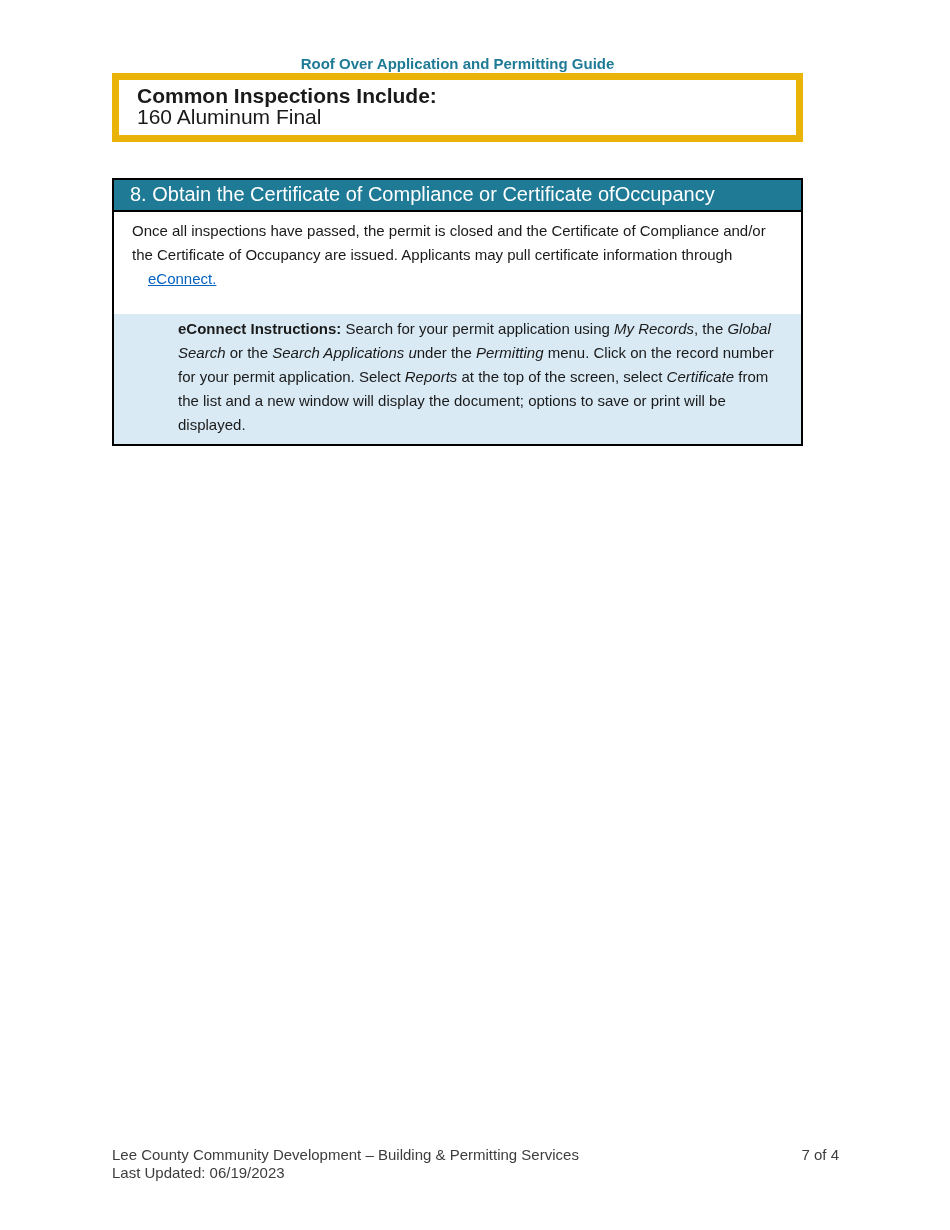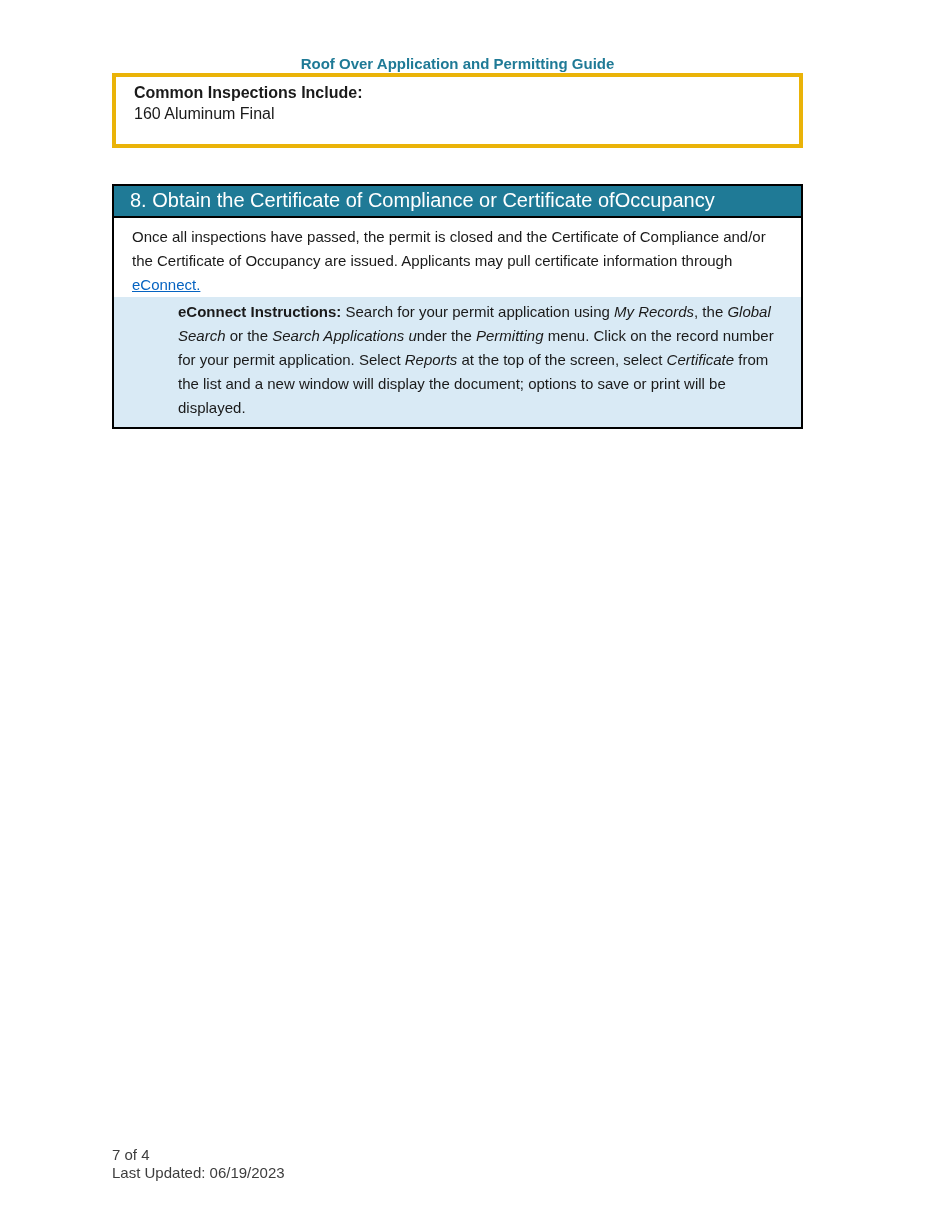--- a/index.html
+++ b/index.html
@@ -20,23 +20,23 @@
   .doc-title {
     margin-top: 56px;
     text-align: center;
     font-size: 15px;
     font-weight: bold;
     color: #1F7A96;
     line-height: 16px;
   }
   .inspections-box {
     margin-top: 1px;
-    border: 4px solid #eab308;
-    padding: 5px 18px 20px 18px;
-    font-size: 16px;
+    border: 7px solid #eab308;
+    padding: 5px 18px 8px 18px;
+    font-size: 21px;
     line-height: 21px;
     box-sizing: border-box;
   }
   .inspections-heading { font-weight: bold; }
   .section {
     margin-top: 36px;
     border: 2px solid #000000;
   }
   .section-header {
     background: #1F7A96;
@@ -49,22 +49,24 @@
   }
   .section-body {
     padding: 7px 18px 0 18px;
     font-size: 15px;
     line-height: 24px;
   }
   a.doc-link {
     color: #0563C1;
     text-decoration: underline;
     cursor: pointer;
+    margin-left: 16px;
   }
   .econnect-box {
+    margin-top: 23px;
     background: #D9EAF5;
     padding: 3px 22px 7px 64px;
     font-size: 15px;
     line-height: 24px;
   }
   .econnect-box b { font-weight: bold; }
   .econnect-box i { font-style: italic; }
   .footer {
     position: absolute;
     left: 112px;
@@ -101,16 +103,17 @@
 
     <div class="econnect-box">
       <b>eConnect Instructions:</b><span> Search for your permit application using </span><i>My Records</i><span>, the </span><i>Global Search</i><span> or the </span><i>Search Applications u</i><span>nder the </span><i>Permitting</i><span> menu. Click on the record number for your permit application. Select </span><i>Reports</i><span> at the top of the screen, select </span><i>Certificate</i><span> from the list and a new window will display the document; options to save or print will be displayed.</span>
     </div>
   </div>
 
 </div>
 
 <div class="footer">
   <div class="footer-row">
+    <span>Lee County Community Development – Building &amp; Permitting Services</span>
     <span>7 of 4</span>
   </div>
   <div>Last Updated: 06/19/2023</div>
 </div>
 
 </body></html>

